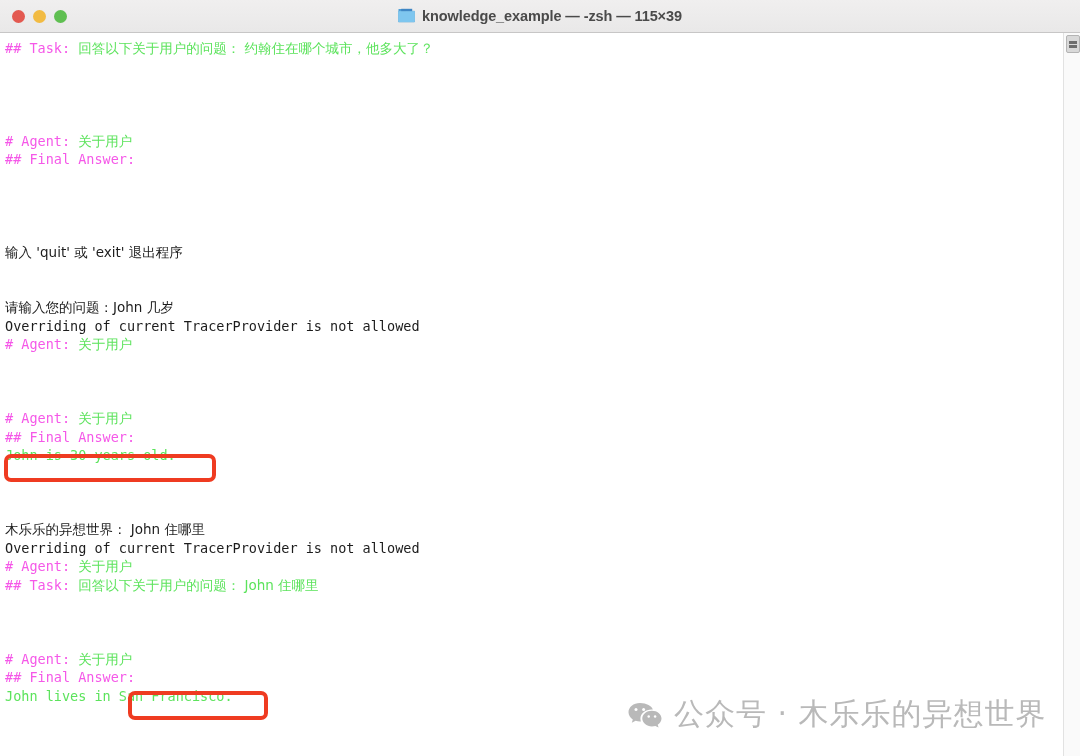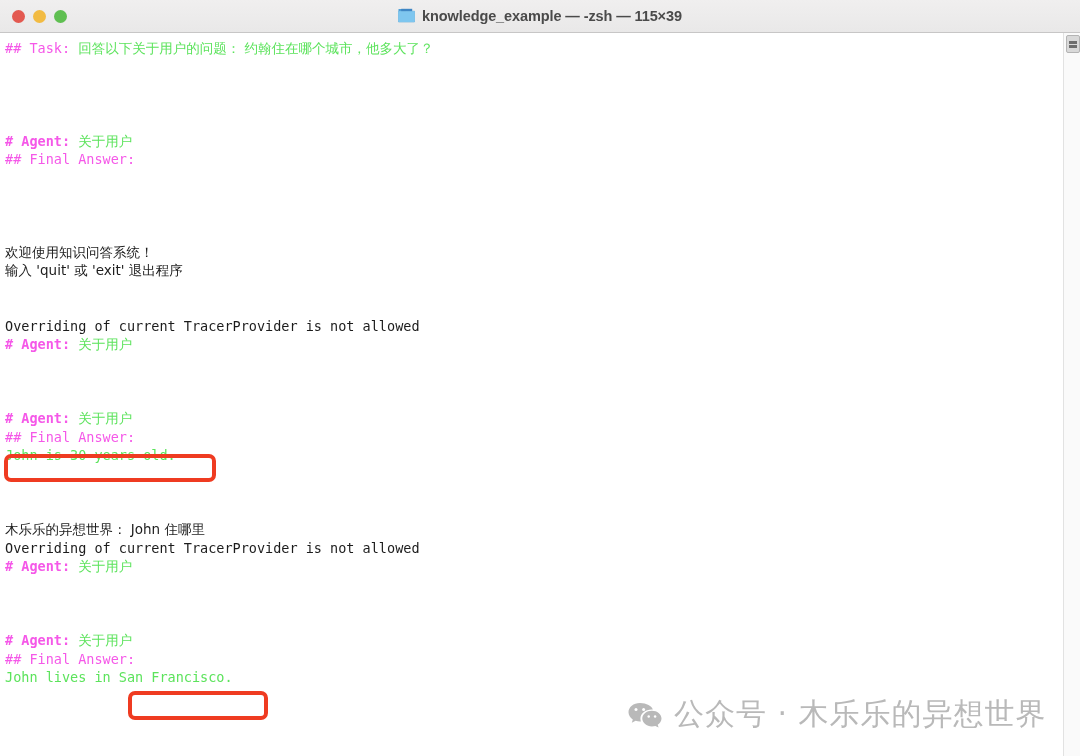--- a/index.html
+++ b/index.html
@@ -82,21 +82,21 @@
     height: 18.5px;
     line-height: 18.5px;
     font-family: "DejaVu Sans Mono", monospace;
     font-size: 13.5px;
     white-space: pre;
     color: #1c1c1c;
   }
   .line.blank { color: transparent; }
 
   .magenta      { color: #f558e8; }
-  .magenta-bold { color: #f558e8; font-weight: bold; }
+  .magenta-bold { color: #f558e8; font-weight: normal; }
   .green        { color: #5ce35c; }
   .plain        { color: #1c1c1c; }
   .cjk          { font-family: "DejaVu Sans", sans-serif; }
 
   
   #scroll-track {
     position: absolute;
     top: 33px; right: 0;
     width: 17px;
     height: 723px;
@@ -183,38 +183,39 @@
       <div class="line blank"> </div>
       <div class="line blank"> </div>
       <div class="line blank"> </div>
       <div class="line blank"> </div>
       <div class="line"><span class="magenta-bold"># Agent: </span><span class="green cjk">关于用户</span></div>
       <div class="line"><span class="magenta">## Final Answer:</span></div>
       <div class="line blank"> </div>
       <div class="line blank"> </div>
       <div class="line blank"> </div>
       <div class="line blank"> </div>
-      <div class="line"><span class="plain cjk">欢迎使用知识问答系统！</span></div>
       <div class="line"><span class="plain cjk">输入 'quit' 或 'exit' 退出程序</span></div>
       <div class="line blank"> </div>
       <div class="line blank"> </div>
+      <div class="line"><span class="plain cjk">请输入您的问题：John 几岁</span></div>
       <div class="line"><span class="plain">Overriding of current TracerProvider is not allowed</span></div>
       <div class="line"><span class="magenta-bold"># Agent: </span><span class="green cjk">关于用户</span></div>
       <div class="line blank"> </div>
       <div class="line blank"> </div>
       <div class="line blank"> </div>
       <div class="line"><span class="magenta-bold"># Agent: </span><span class="green cjk">关于用户</span></div>
       <div class="line"><span class="magenta">## Final Answer:</span></div>
       <div class="line"><span class="green">John is 30 years old.</span></div>
       <div class="line blank"> </div>
       <div class="line blank"> </div>
       <div class="line blank"> </div>
       <div class="line"><span class="plain cjk">木乐乐的异想世界： John 住哪里</span></div>
       <div class="line"><span class="plain">Overriding of current TracerProvider is not allowed</span></div>
       <div class="line"><span class="magenta-bold"># Agent: </span><span class="green cjk">关于用户</span></div>
+      <div class="line"><span class="magenta">## Task: </span><span class="green cjk">回答以下关于用户的问题： John 住哪里</span></div>
       <div class="line blank"> </div>
       <div class="line blank"> </div>
       <div class="line blank"> </div>
       <div class="line"><span class="magenta-bold"># Agent: </span><span class="green cjk">关于用户</span></div>
       <div class="line"><span class="magenta">## Final Answer:</span></div>
       <div class="line"><span class="green">John lives in San Francisco.</span></div>
     </div>
 
   <div id="scroll-track">
     <div id="scroll-thumb">

